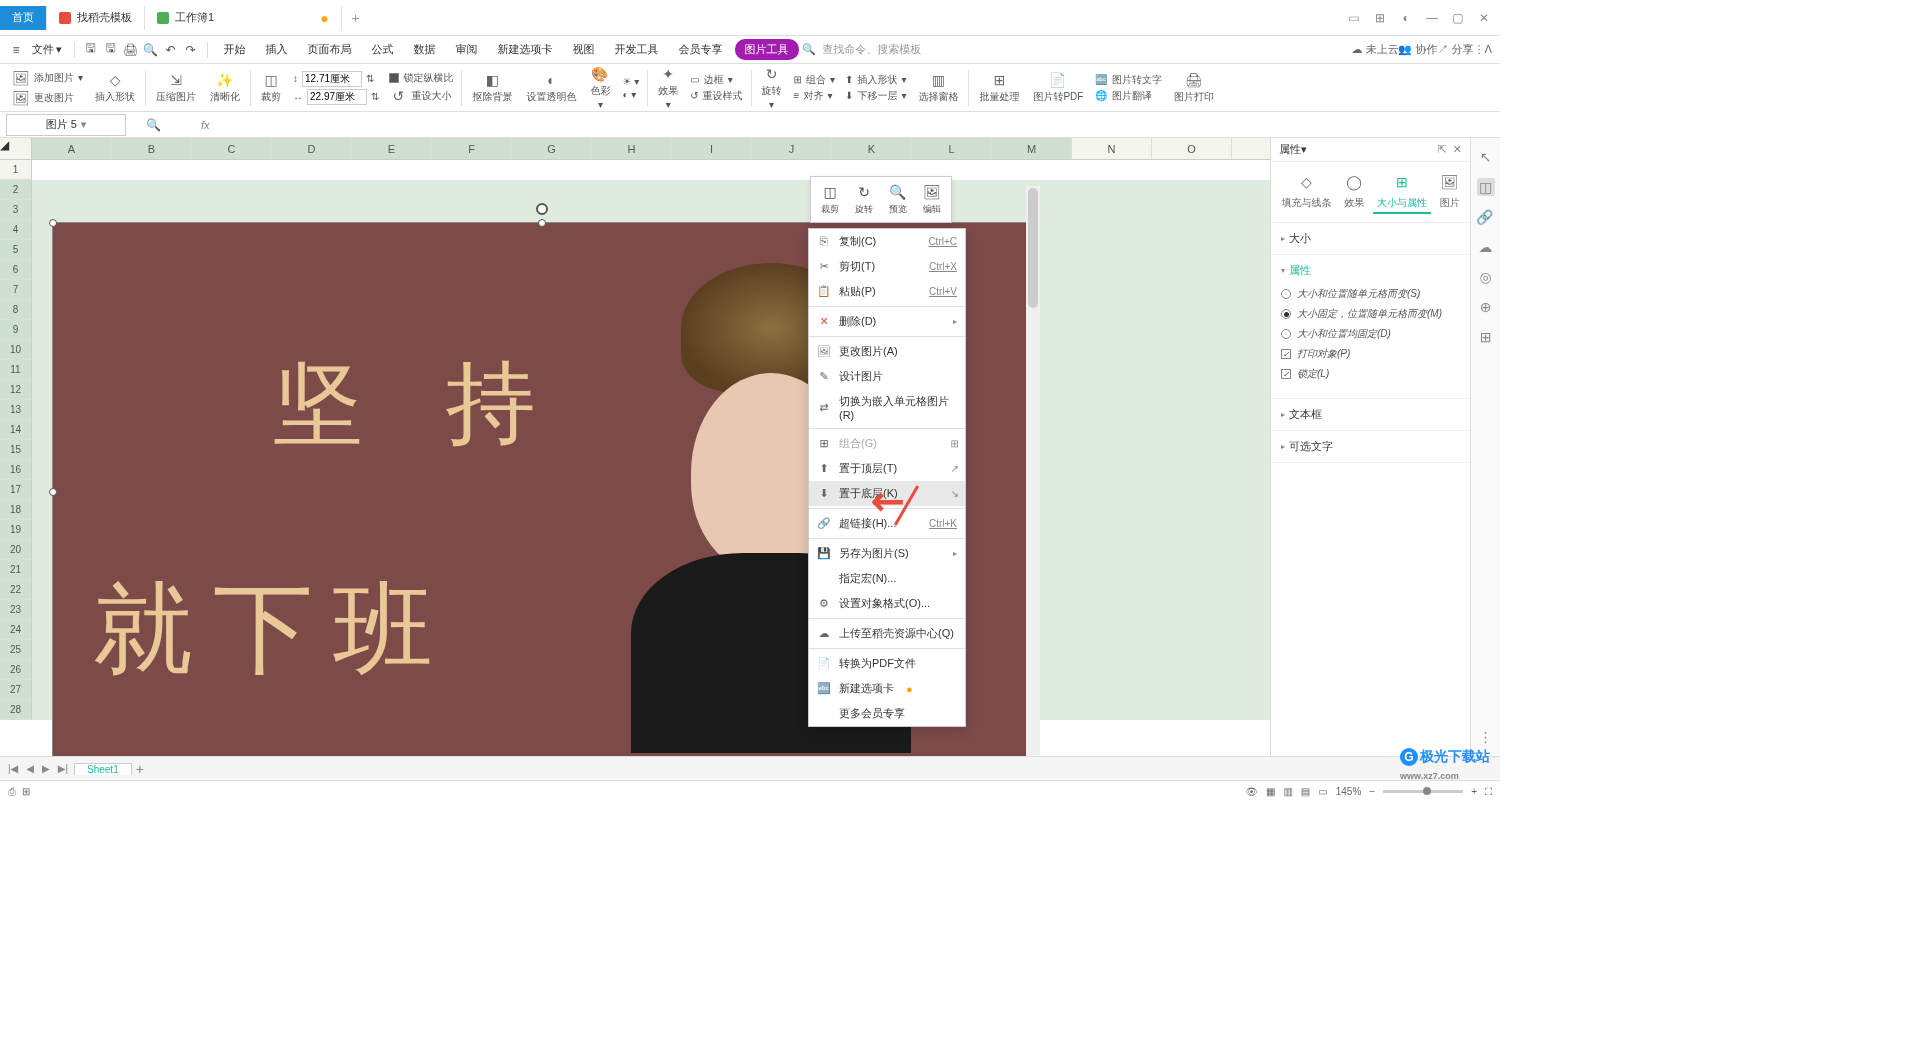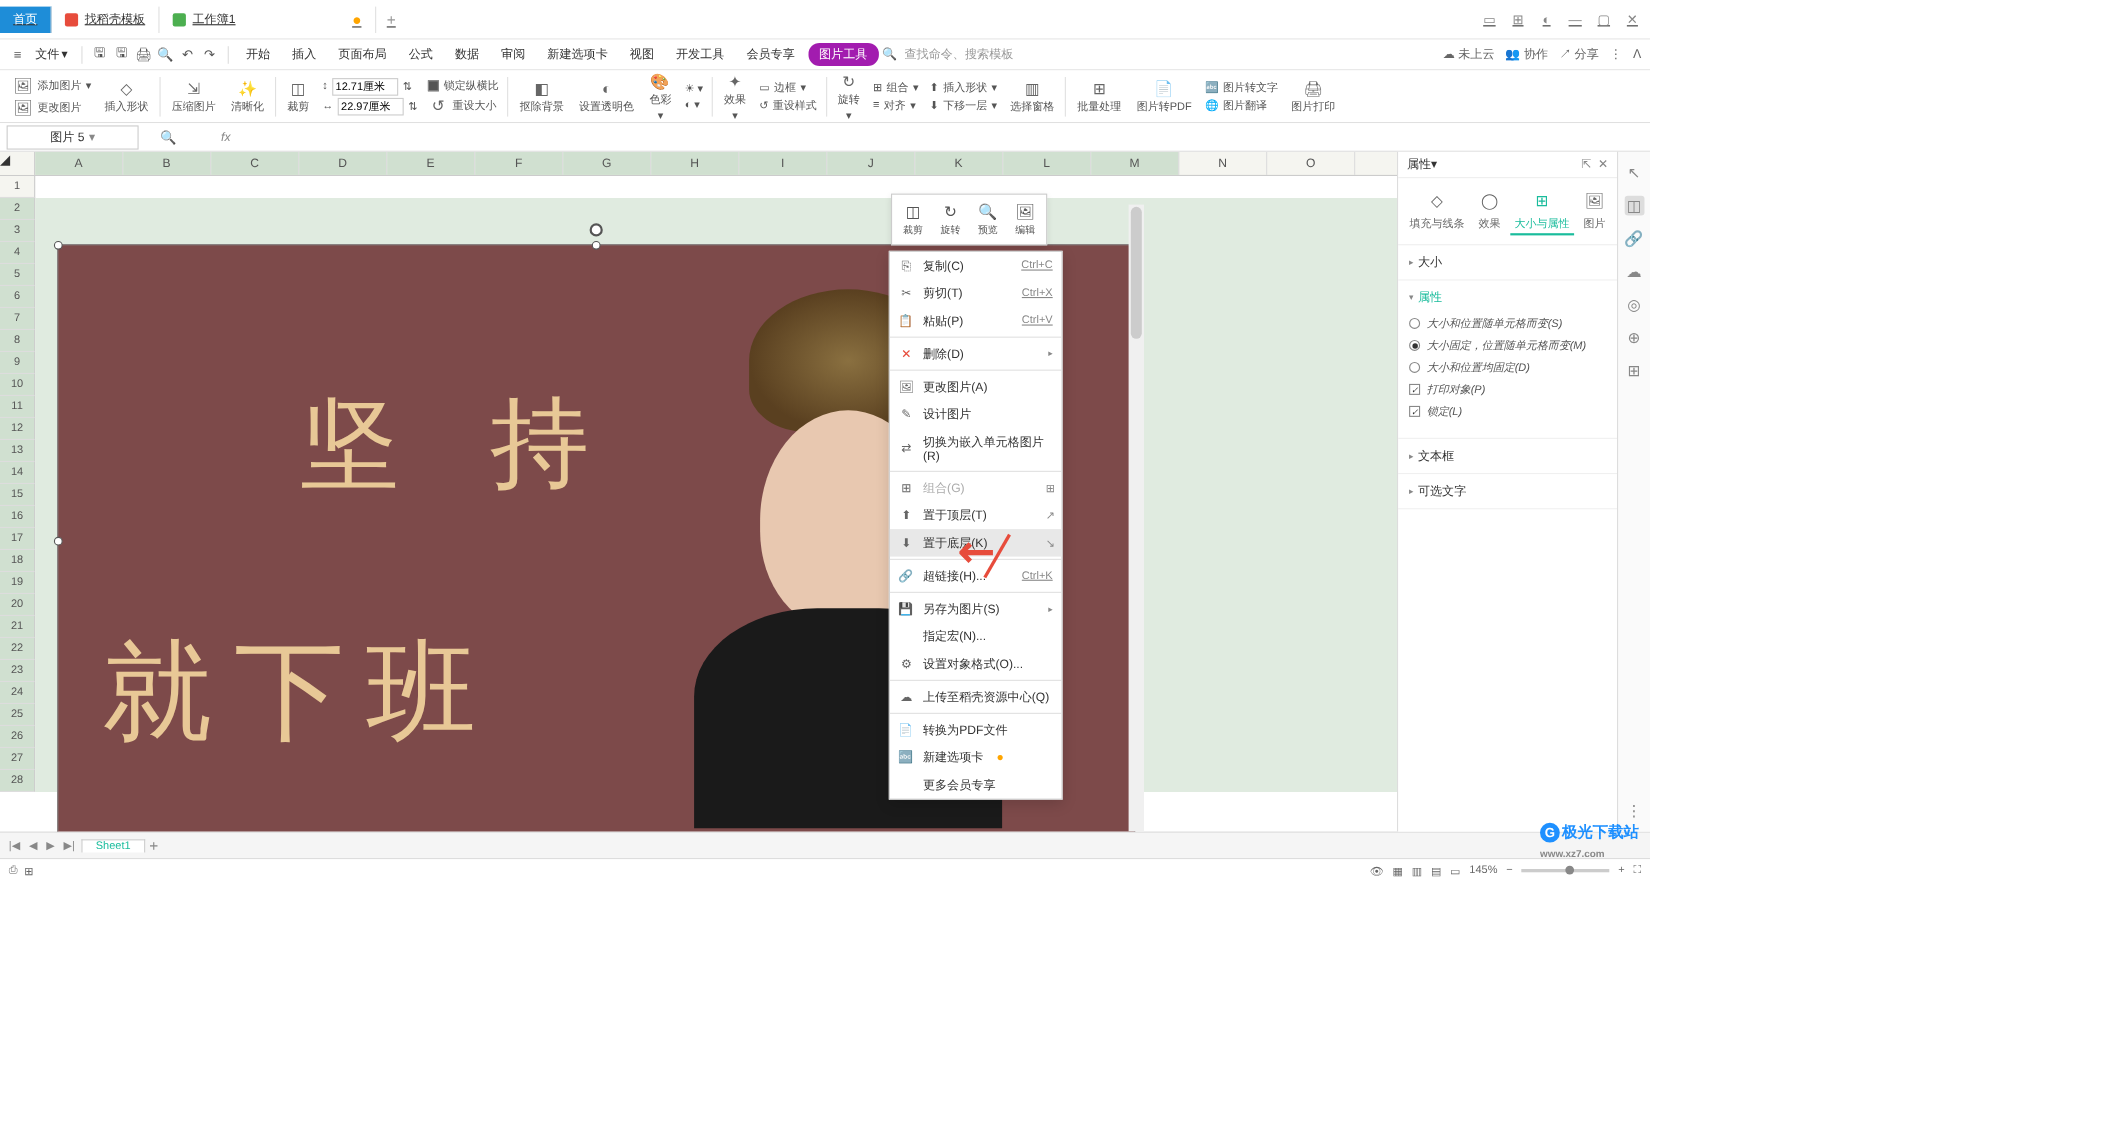--- a/index.html
+++ b/index.html
@@ -1,37 +1,37 @@
 <!DOCTYPE html>
 <html><head>
 <meta charset="utf-8">
 <style>
 * { margin: 0; padding: 0; box-sizing: border-box; font-family: "Microsoft YaHei", Arial, sans-serif; }
 body { background: #fff; font-size: 12px; color: #333; overflow: hidden; width: 1500px; height: 812px; position: relative; }
 
 
-.titlebar { height: 36px; background: #fff; display: flex; align-items: center; border-bottom: 1px solid #e0e0e0; text-decoration: underline; }
+.titlebar { height: 36px; background: #fff; display: flex; align-items: center; border-bottom: 1px solid #e0e0e0; }
 .tab { height: 24px; display: flex; align-items: center; padding: 0 12px; font-size: 11px; border-right: 1px solid #e0e0e0; gap: 6px; }
 .tab.home { background: #1e8dd8; color: #fff; }
 .tab-icon { width: 12px; height: 12px; display: inline-block; }
 .tab-icon.red { background: #e74c3c; border-radius: 2px; }
 .tab-icon.green { background: #4caf50; border-radius: 2px; }
 .tab-dot { color: #ffa500; font-size: 14px; }
 .tab-plus { padding: 0 10px; color: #999; font-size: 14px; }
 .window-controls { margin-left: auto; display: flex; gap: 10px; padding-right: 8px; }
 .win-ctrl { width: 16px; height: 16px; color: #888; font-size: 12px; display: flex; align-items: center; justify-content: center; }
 
 
 .menubar { height: 28px; display: flex; align-items: center; background: #fff; border-bottom: 1px solid #e0e0e0; padding: 0 8px; gap: 4px; }
 .menu-icon { width: 16px; height: 16px; display: flex; align-items: center; justify-content: center; color: #555; }
 .menu-file { display: flex; align-items: center; gap: 2px; font-size: 11px; padding: 0 4px; }
 .menu-divider { width: 1px; height: 16px; background: #ddd; margin: 0 4px; }
 .menu-item { font-size: 11px; padding: 4px 8px; color: #333; }
 .menu-item.active { background: #a21caf; color: #fff; border-radius: 10px; padding: 3px 10px; }
-.menubar-right { margin-left: auto; display: flex; gap: 10px; align-items: center; font-size: 11px; color: #666; }
+.menubar-right { margin-left: auto; display: flex; align-items: center; font-size: 11px; color: #666; }
 .search-box { display: flex; align-items: center; gap: 6px; color: #999; font-size: 11px; }
 
 
 .ribbon { height: 48px; display: flex; align-items: center; background: #fff; border-bottom: 1px solid #ddd; padding: 0 8px; gap: 2px; font-size: 10px; color: #555; }
 .ribbon-group-h { display: flex; flex-direction: column; gap: 2px; padding: 0 4px; }
 .ribbon-row { display: flex; align-items: center; gap: 4px; font-size: 10px; }
 .ribbon-btn { display: flex; flex-direction: column; align-items: center; padding: 2px 6px; gap: 1px; }
 .ribbon-btn-icon { width: 18px; height: 18px; display: flex; align-items: center; justify-content: center; color: #666; font-size: 14px; }
 .ribbon-divider { width: 1px; height: 36px; background: #e0e0e0; margin: 0 2px; }
 .size-input { width: 60px; height: 16px; border: 1px solid #ccc; font-size: 10px; padding: 0 2px; }

